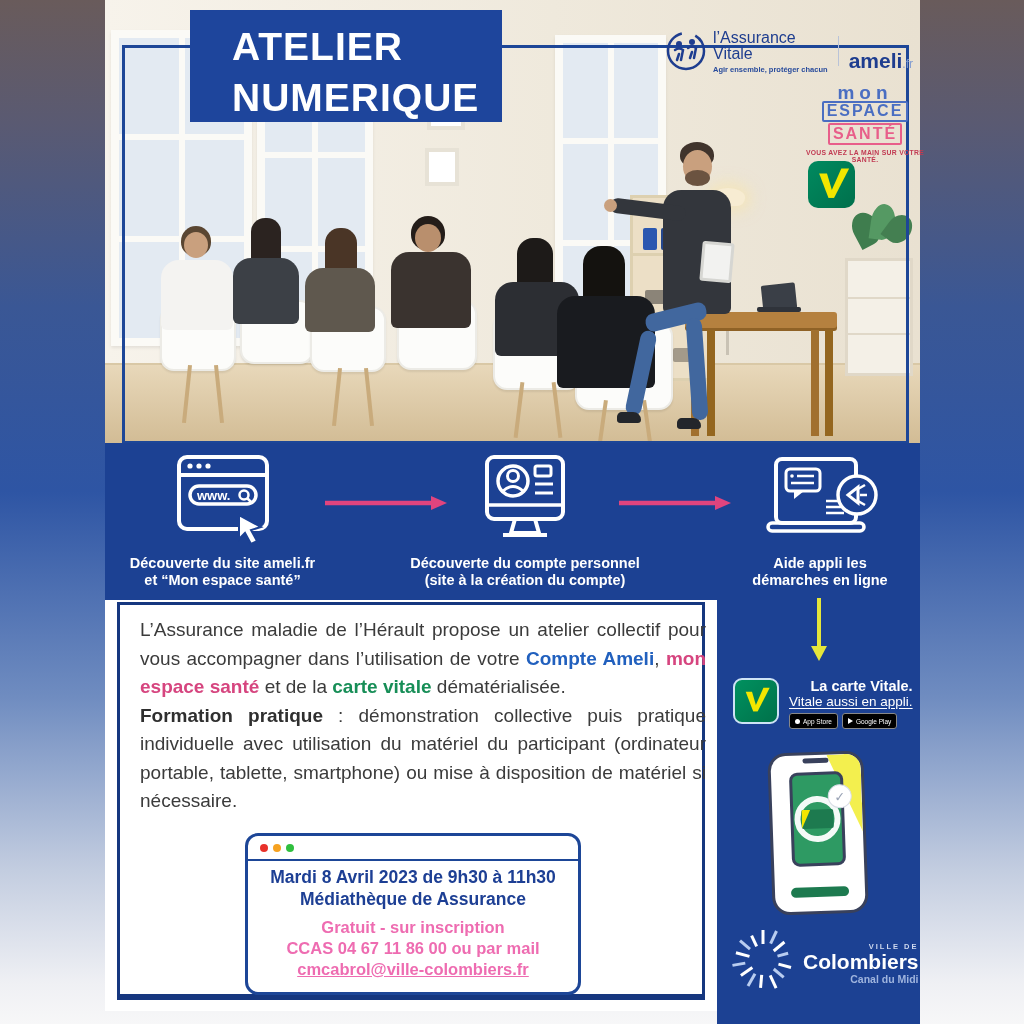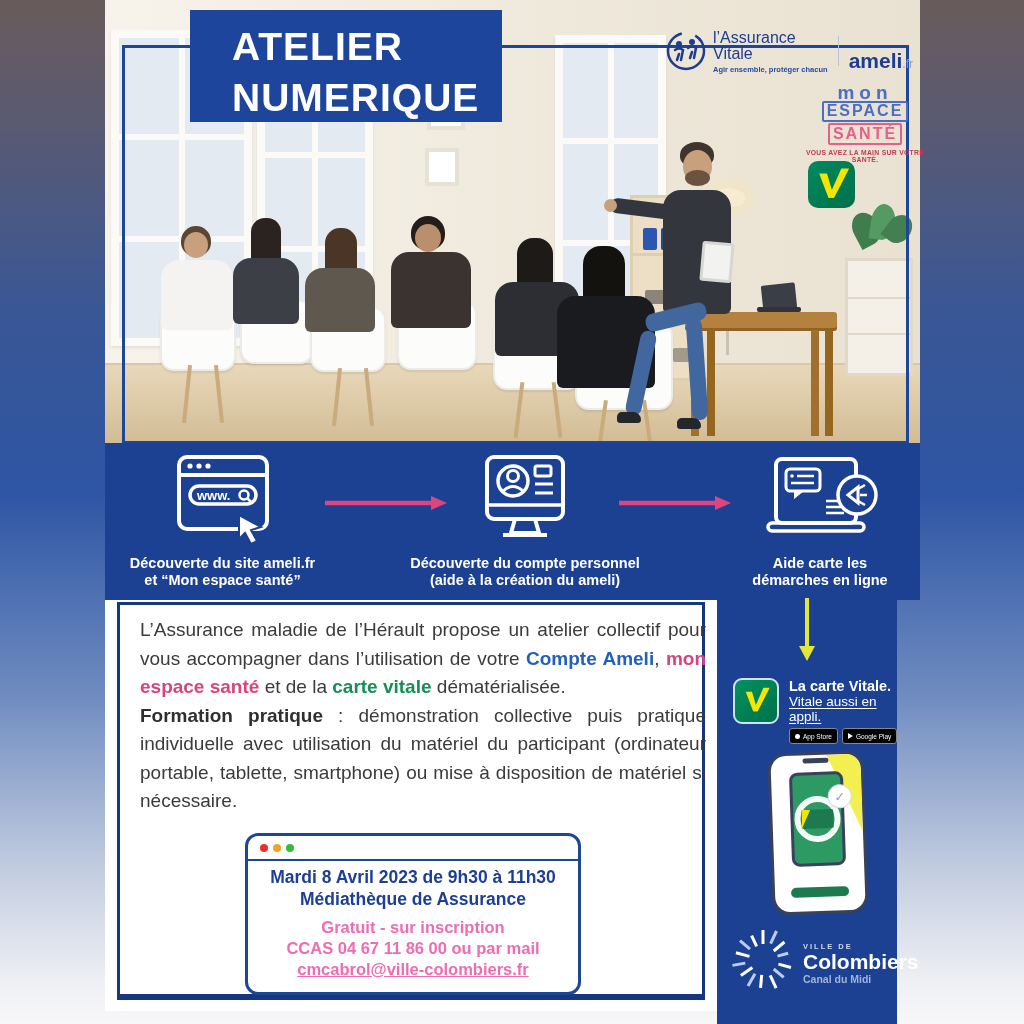--- a/index.html
+++ b/index.html
@@ -84,21 +84,21 @@
 
   .event-card{position:absolute;left:140px;top:233px;width:336px;height:162px;border:3px solid #1d4697;border-radius:13px;background:#fff;box-sizing:border-box;}
   .card-bar{height:23px;border-bottom:2px solid #1d4697;display:flex;align-items:center;padding-left:12px;gap:5px;}
   .dot{width:8px;height:8px;border-radius:50%;}
   .card-body{text-align:center;padding-top:5px;}
   .l-navy{color:#1d3f94;font-weight:bold;font-size:17.5px;line-height:1.28;}
   .l-pink{color:#ee6cb1;font-weight:bold;font-size:16.5px;line-height:1.28;}
   .l-pink.u{text-decoration:underline;}
   .mt6{margin-top:6px;}
 
-  .rightcol{position:absolute;left:612px;top:0;width:180px;height:424px;background:#1c4193;}
+  .rightcol{position:absolute;left:612px;top:0;width:203px;height:424px;background:#1c4193;text-align:right;}
   .yarrow{position:absolute;left:50%;top:-2px;transform:translateX(-50%);}
   .promo{position:absolute;left:16px;top:78px;display:flex;gap:10px;align-items:flex-start;}
   .vsq2{width:42px;height:42px;border-radius:9px;background:linear-gradient(135deg,#00915f,#00714a);
     border:2px solid #cfe3f5;display:flex;align-items:center;justify-content:center;flex:0 0 auto;}
   .promo-l1{color:#fff;font-weight:bold;font-size:14.5px;}
   .promo-l2{color:#fff;font-size:13.5px;text-decoration:underline;text-underline-offset:2px;}
   .badges{display:flex;gap:4px;margin-top:4px;}
   .badge{background:#000;border:1px solid #888;border-radius:3px;height:14px;display:flex;align-items:center;gap:3px;padding:0 5px;color:#fff;font-size:6.5px;white-space:nowrap;}
   .apple-glyph{width:5px;height:5px;background:#fff;border-radius:50% 50% 45% 45%;}
   .play-glyph{width:0;height:0;border-left:5px solid #fff;border-top:3.5px solid transparent;border-bottom:3.5px solid transparent;}
@@ -303,21 +303,21 @@
         <circle cx="36" cy="23" r="5.5" fill="none" stroke="#fff" stroke-width="3"></circle>
         <path d="M26 38 Q36 29 46 38" fill="none" stroke="#fff" stroke-width="3"></path>
         <rect x="58" y="13" width="16" height="10" rx="2" fill="none" stroke="#fff" stroke-width="3"></rect>
         <line x1="58" y1="31" x2="76" y2="31" stroke="#fff" stroke-width="3"></line>
         <line x1="58" y1="40" x2="76" y2="40" stroke="#fff" stroke-width="3"></line>
         <path d="M38 66 L34 80 L62 80 L58 66" fill="none" stroke="#fff" stroke-width="4"></path>
         <line x1="26" y1="82" x2="70" y2="82" stroke="#fff" stroke-width="4"></line>
       </svg>
       <div class="cap">
         <span>Découverte du compte personnel</span><br>
-        <span>(aide à la création du ameli)</span>
+        <span>(site à la création du compte)</span>
       </div>
     </div>
 
     <svg class="arrow-pink" style="left:512px;" width="116" height="16" viewBox="0 0 116 16">
       <line x1="2" y1="8" x2="98" y2="8" stroke="#e0447e" stroke-width="4.5"></line>
       <polygon points="98,1 114,8 98,15" fill="#e0447e"></polygon>
     </svg>
 
     <div class="step" style="left:605px;width:220px;">
       <svg width="120" height="92" viewBox="0 0 120 92">
@@ -331,21 +331,21 @@
         <line x1="66" y1="54" x2="84" y2="54" stroke="#fff" stroke-width="2.5"></line>
         <line x1="66" y1="60" x2="84" y2="60" stroke="#fff" stroke-width="2.5"></line>
         <rect x="8" y="70" width="96" height="8" rx="4" fill="none" stroke="#fff" stroke-width="3.5"></rect>
         <circle cx="97" cy="42" r="19" fill="#1c4193" stroke="#fff" stroke-width="3.5"></circle>
         <polygon points="88,42 98,34 98,50" fill="none" stroke="#fff" stroke-width="3"></polygon>
         <line x1="98" y1="36" x2="105" y2="32" stroke="#fff" stroke-width="2.5"></line>
         <line x1="100" y1="42" x2="107" y2="42" stroke="#fff" stroke-width="2.5"></line>
         <line x1="98" y1="48" x2="105" y2="52" stroke="#fff" stroke-width="2.5"></line>
       </svg>
       <div class="cap">
-        <span>Aide carte les</span><br>
+        <span>Aide appli les</span><br>
         <span>démarches en ligne</span>
       </div>
     </div>
   </div>
 
   <div class="bottom">
 
     <div class="panel">
       <div class="panel-frame"></div>
       <div class="panel-text">

